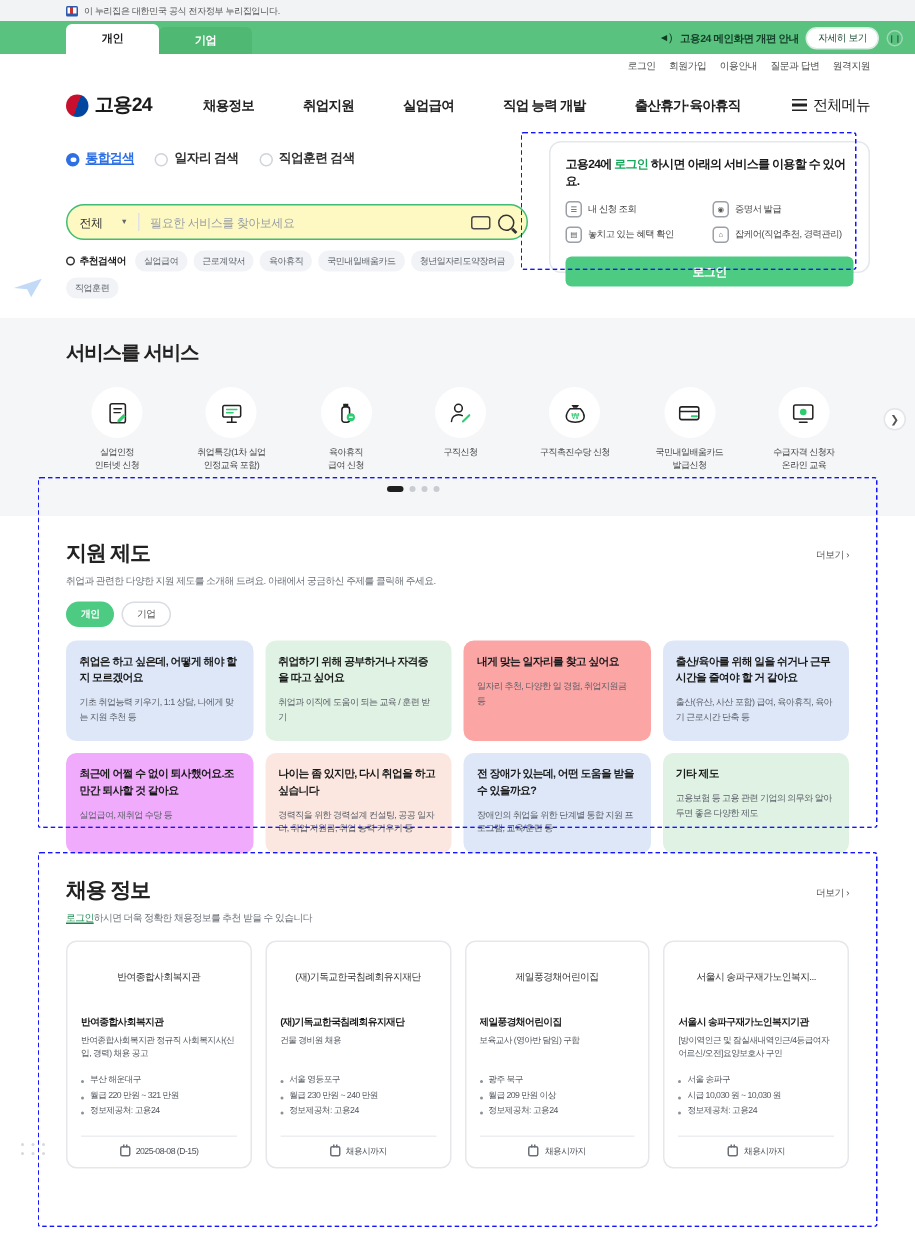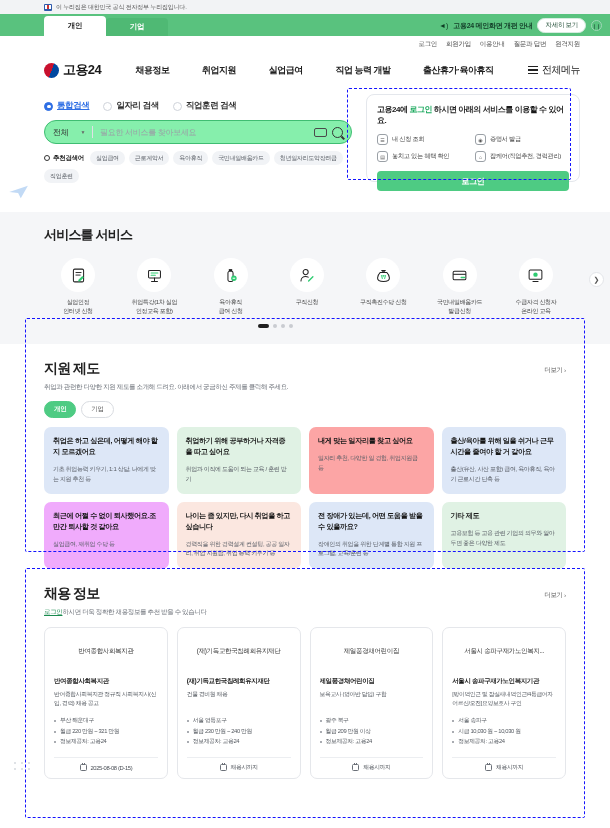--- a/index.html
+++ b/index.html
@@ -70,22 +70,22 @@
   .radios { display:flex; gap:14px; align-items:center; margin-top:6px; }
   .radio { display:flex; align-items:center; gap:4px; }
   .radio .dot { width:9px;height:9px;border-radius:50%;border:1.2px solid #cfd3da; background:#fff;}
   .radio.sel .dot { border-color:#2f6fe4; background:#2f6fe4; position:relative;}
   .radio.sel .dot::after{content:"";position:absolute;left:2.4px;top:2.4px;width:3.5px;height:3.5px;
     background:#fff;border-radius:50%;}
   .radio .lb { font-size:8.5px; font-weight:bold; color:#333; letter-spacing:-0.4px;}
   .radio.sel .lb { color:#2f6fe4; text-decoration:underline; }
 
   .searchbox {
-    margin-top:8px; height:24px; border:1.6px solid #3fbd72; border-radius:13px;
-    display:flex; align-items:center; padding:0 8px; background:#86efac;
+    margin-top:24px; height:24px; border:1.6px solid #3fbd72; border-radius:13px;
+    display:flex; align-items:center; padding:0 8px; background:#fef9c3;
   }
   .selall { display:flex;align-items:center;gap:12px; font-size:8px; color:#333; letter-spacing:-0.3px;}
   .selall .cv { font-size:5px; color:#666; }
   .vsep { width:1px;height:12px;background:#e0e2e6;margin:0 7px;}
   .searchbox input {
     flex:1; border:none; outline:none; font-size:8px; color:#333;
     font-family:inherit; letter-spacing:-0.3px; background:transparent;
   }
   .searchbox input::placeholder { color:#9aa0a6; }
   .kbd { width:13px;height:9px;border:1.2px solid #4a4a4a;border-radius:2px; margin-right:5px;}
@@ -134,21 +134,21 @@
   .dots { display:flex; gap:4px; align-items:center; justify-content:center; margin-top:9px;
           padding-right:60px;}
   .dots i { width:4px;height:4px;border-radius:50%;background:#c9ccd1;display:block;}
   .dots i.on { width:11px; border-radius:3px; background:#1f1f1f; }
   .arrowBtn { position:absolute; right:6px; top:50%; transform:translateY(-6px);
     width:15px;height:15px;border-radius:50%;background:#fff;border:1px solid #e3e5e9;
     display:flex;align-items:center;justify-content:center;font-size:7px;color:#555;}
 
   
   .sec { padding:16px 44px 0 44px; }
-  .secHead { display:flex; align-items:flex-start; justify-content:space-between;font-family:Liberation Serif, serif; }
+  .secHead { display:flex; align-items:flex-start; justify-content:space-between; }
   .secHead h2 { font-size:14px; font-weight:bold; letter-spacing:-0.8px; }
   .secHead .sub { font-size:6.5px; color:#6b7078; margin-top:5px; letter-spacing:-0.35px; }
   .more { font-size:6.5px; color:#555; letter-spacing:-0.3px; white-space:nowrap; padding-top:6px;}
   .pillrow { display:flex; gap:5px; margin-top:9px; }
   .pillrow .p { font-size:6.5px; padding:3px 9px; border-radius:10px; letter-spacing:-0.35px;
      border:1px solid #d9dce1; color:#555; background:#fff;}
   .pillrow .p.on { background:#4ecb83; color:#fff; border-color:#4ecb83; font-weight:bold; }
 
   .cardgrid { display:grid; grid-template-columns:repeat(4,1fr); gap:8px; margin-top:9px; }
   .tcard { border-radius:7px; padding:9px 9px 10px 9px; min-height:62px; }

